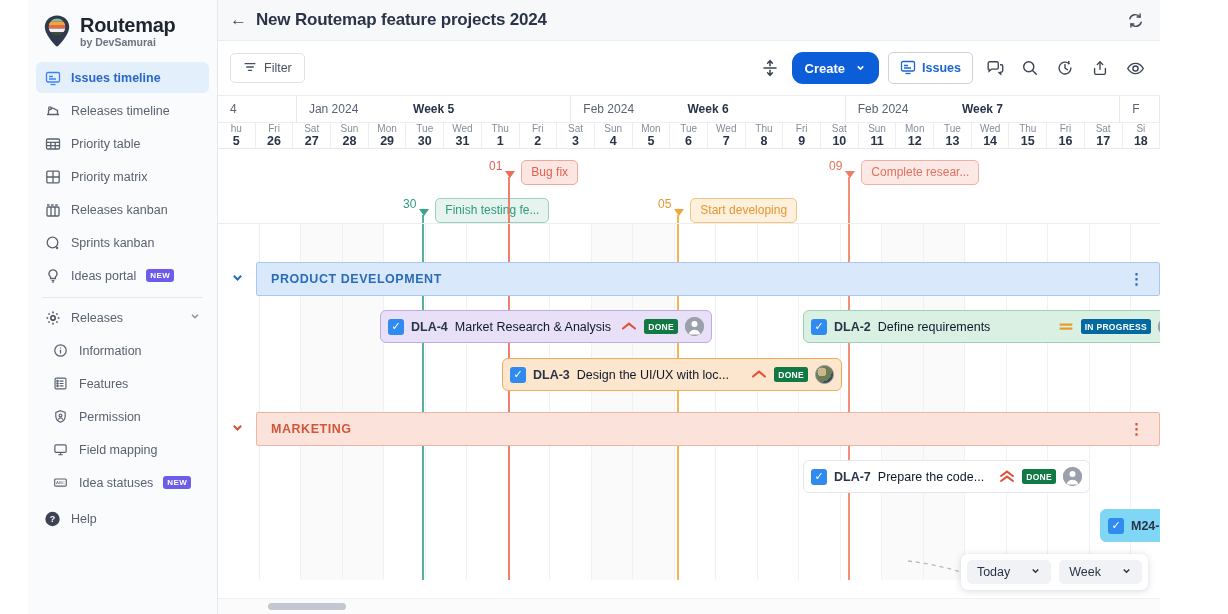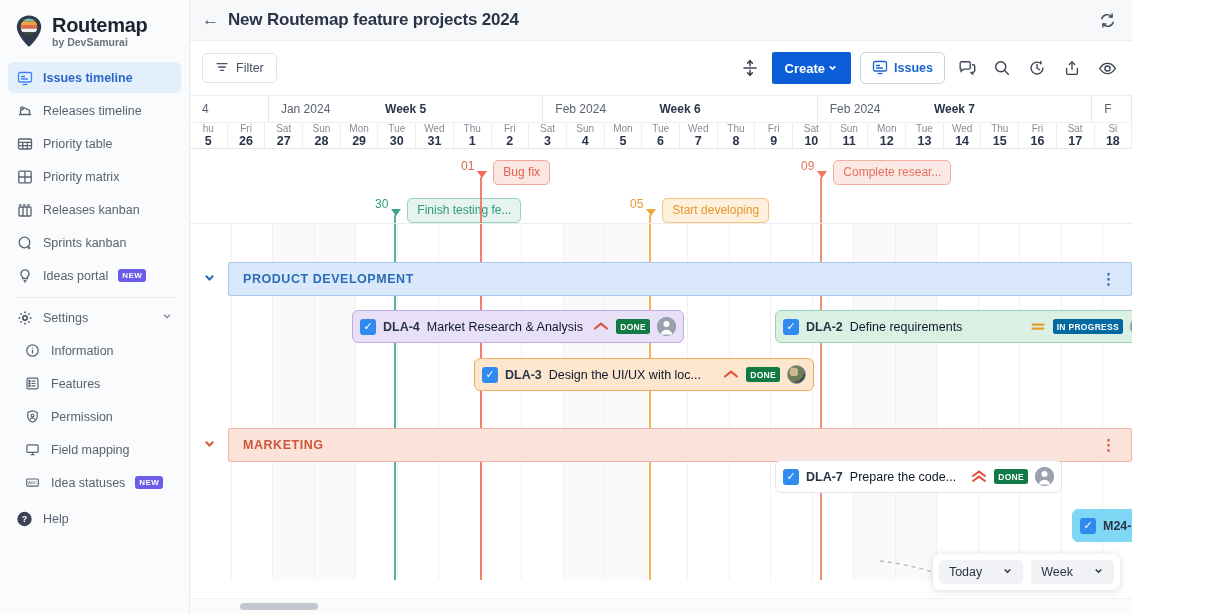--- a/index.html
+++ b/index.html
@@ -2,21 +2,21 @@
 <html><head>
 <meta charset="utf-8">
 <style>
   * { box-sizing: border-box; margin: 0; padding: 0; }
   html, body {
     width: 1228px; height: 614px;
     font-family: "Liberation Sans", sans-serif;
     background: #ffffff;
     overflow: hidden;
   }
-  #app { position: relative; width: 1132px; height: 614px; display: flex; }
+  #app { position: relative; width: 1132px; height: 614px; display: flex; margin-left: 28px; }
 
   
   #sidebar {
     width: 190px; height: 614px;
     background: #fafbfc;
     border-right: 1px solid #e6e8ec;
     position: relative;
     flex: 0 0 190px;
   }
   .brand { display: flex; align-items: center; gap: 8px; padding: 14px 0 10px 14px; }
@@ -61,22 +61,22 @@
     display: flex; align-items: center; padding: 0 12px;
   }
   .filter-btn {
     display: flex; align-items: center; gap: 7px;
     height: 30px; padding: 0 12px; border: 1px solid #dfe2e7;
     border-radius: 5px; background: #fff; color: #4a5262; font-size: 12.5px; cursor: pointer;
   }
   .tool-right { margin-left: auto; display: flex; align-items: center; gap: 9px; }
   .icon-btn { width: 26px; height: 26px; display:flex; align-items:center; justify-content:center; cursor: pointer; color:#3c4354; }
   .create-btn {
-    display: flex; align-items: center; gap: 2px; height: 32px; padding: 9px 13px;
-    background: #0b5ed7; color: #fff; border-radius: 2px; font-size: 13px;
+    display: flex; align-items: center; gap: 10px; height: 32px; padding: 9px 13px;
+    background: #0b5ed7; color: #fff; border-radius: 11px; font-size: 13px;
     font-weight: bold; cursor: pointer;
   }
   .issues-btn {
     display: flex; align-items: center; gap: 6px; height: 32px; padding: 0 11px;
     border: 1px solid #cdd4e0; border-radius: 5px; background: #fff;
     color: #1a66d0; font-size: 12.5px; font-weight: bold; cursor: pointer;
   }
 
   
   .tl-header { position: relative; height: 53px; border-bottom: 1px solid #e6e8ec; background: #fff; }
@@ -265,21 +265,21 @@
 
       <div class="nav-sep"></div>
 
       <div class="nav-item">
         <span class="ic">
           <svg width="16" height="16" viewBox="0 0 16 16" fill="none" stroke="#3c4354" stroke-width="1.45">
             <circle cx="8" cy="8" r="2.2"></circle>
             <path d="M8 1.6v1.6M8 12.8v1.6M1.6 8h1.6M12.8 8h1.6M3.5 3.5l1.1 1.1M11.4 11.4l1.1 1.1M12.5 3.5l-1.1 1.1M4.6 11.4l-1.1 1.1"></path>
           </svg>
         </span>
-        <span>Settings</span>
+        <span>Releases</span>
         <span class="chev-right">
           <svg width="12" height="12" viewBox="0 0 12 12" fill="none" stroke="#8a90a0" stroke-width="1.5">
               <path d="M3 4.8L6 7.8l3-3"></path>
             </svg>
         </span>
       </div>
 
       <div class="nav-sub">
         <div class="nav-item">
           <span class="ic">
@@ -621,21 +621,21 @@
       <div id="groupLayer">
           <div class="group-row" style="top: 38px;">
             <div class="group-chev" style="color: rgb(43, 108, 184);"><svg width="13" height="13" viewBox="0 0 12 12" fill="none" stroke="#2b6cb8" stroke-width="1.9">
                 <path d="M2.6 4.4L6 7.8l3.4-3.4"></path>
               </svg></div>
             <div class="group-bar" style="background: rgb(217, 233, 251); border-color: rgb(167, 201, 238); color: rgb(43, 108, 184);">
               <span>PRODUCT DEVELOPMENT</span>
               <span class="group-dots" style="color: rgb(43, 108, 184);">⋮</span>
             </div>
           </div>
-          <div class="group-row" style="top: 204px;">
+          <div class="group-row" style="top: 188px;">
             <div class="group-chev" style="color: rgb(208, 86, 58);"><svg width="13" height="13" viewBox="0 0 12 12" fill="none" stroke="#d0563a" stroke-width="1.9">
                 <path d="M2.6 4.4L6 7.8l3.4-3.4"></path>
               </svg></div>
             <div class="group-bar" style="background: rgb(251, 227, 220); border-color: rgb(240, 180, 162); color: rgb(208, 86, 58);">
               <span>MARKETING</span>
               <span class="group-dots" style="color: rgb(208, 86, 58);">⋮</span>
             </div>
           </div>
         </div>
       <div id="taskLayer">

